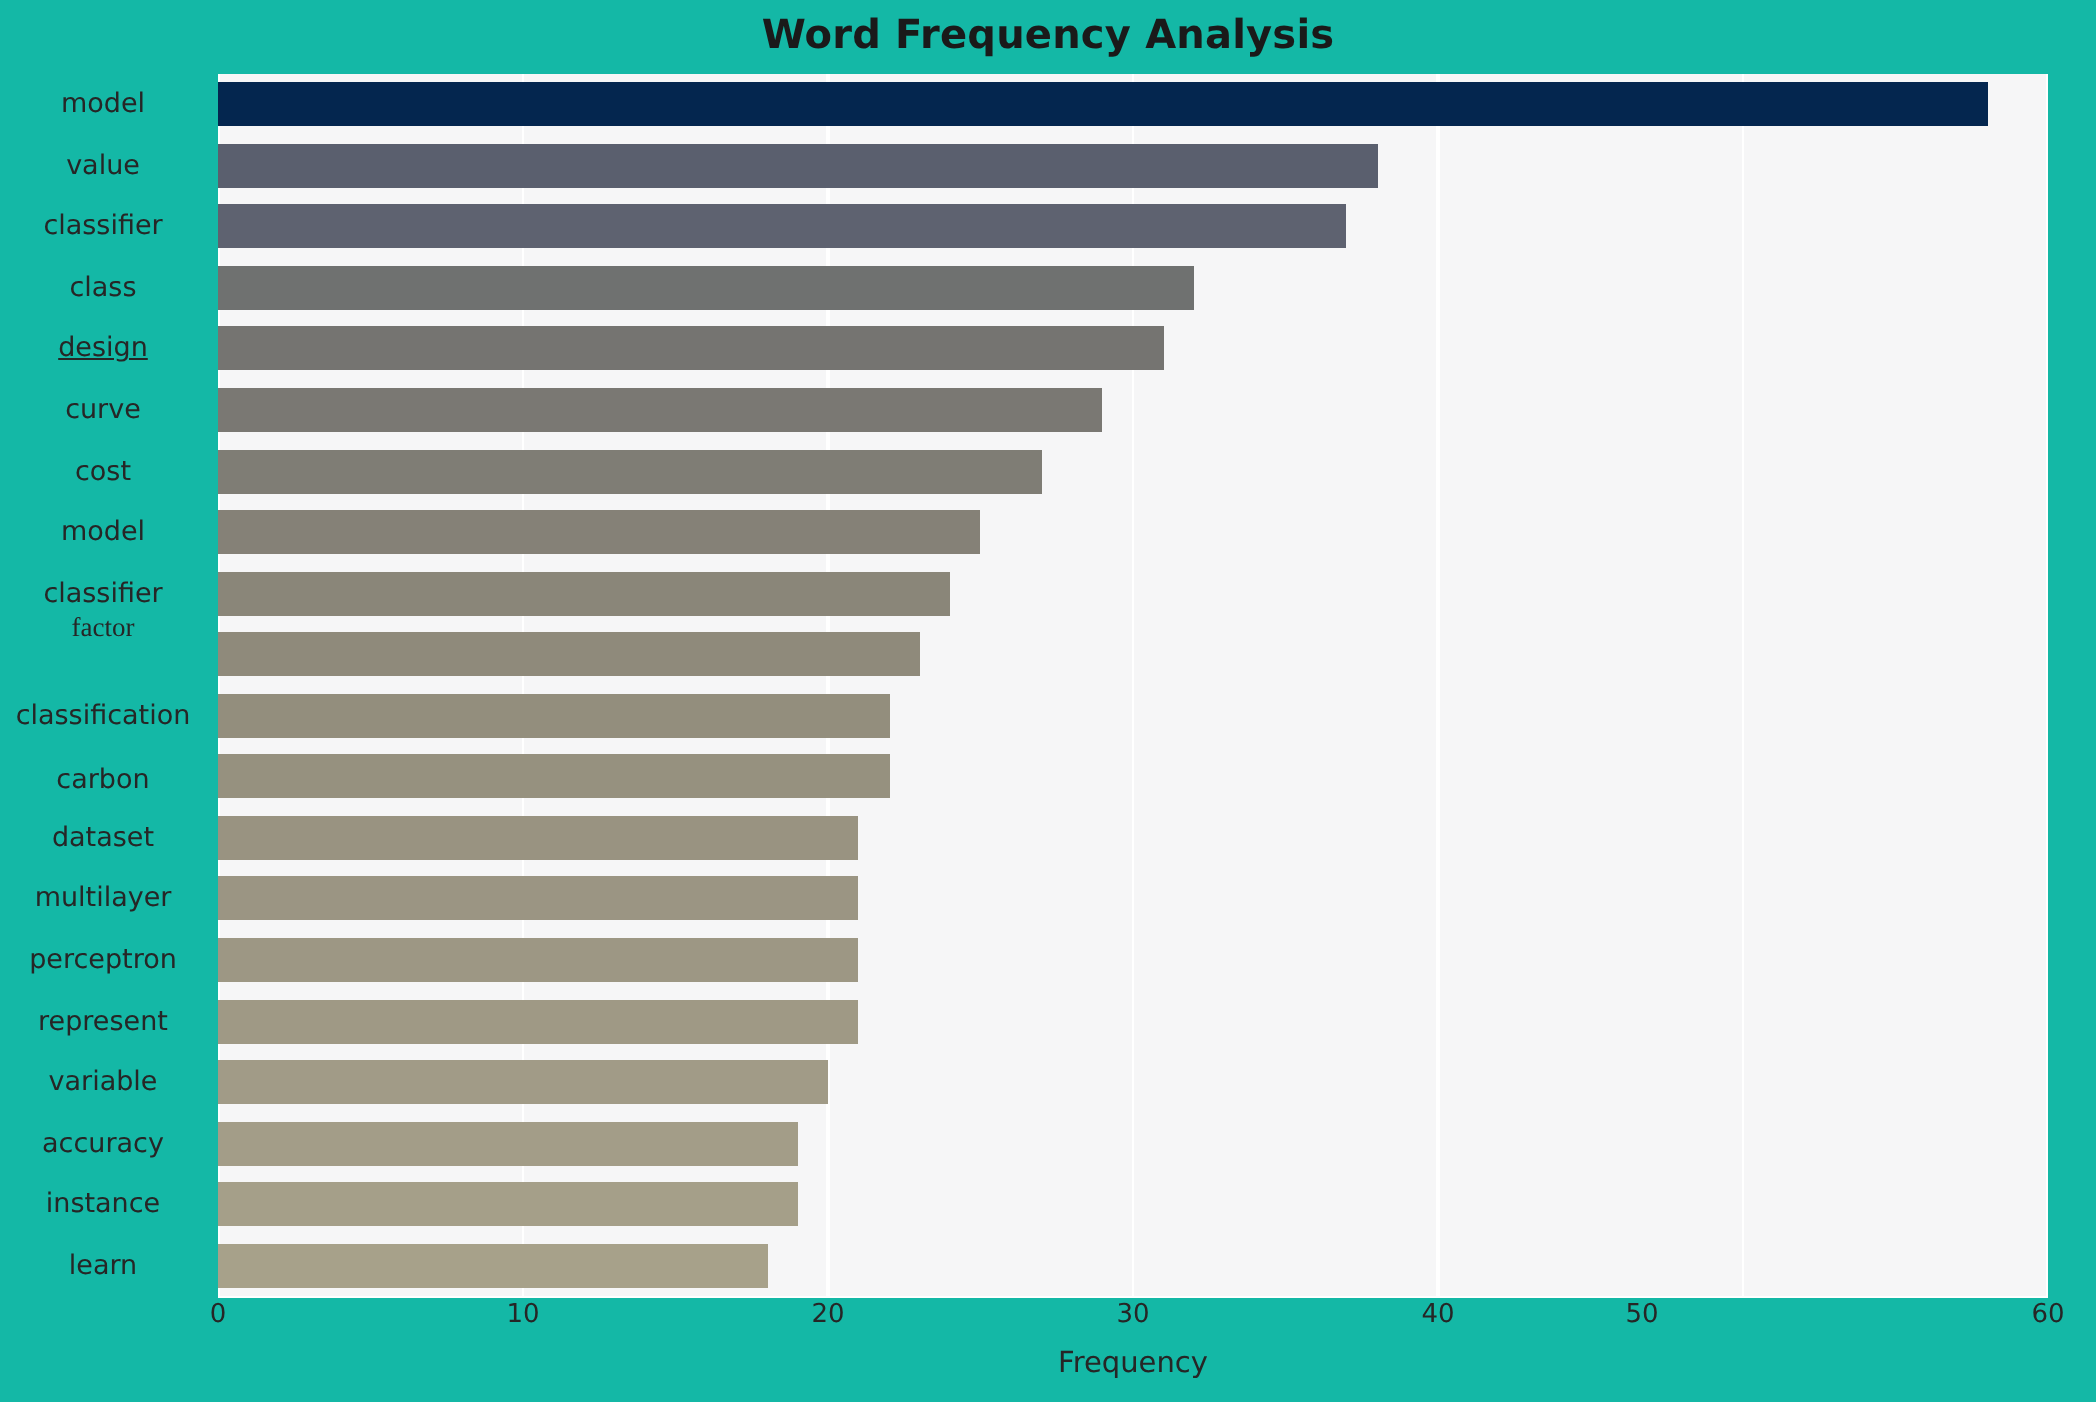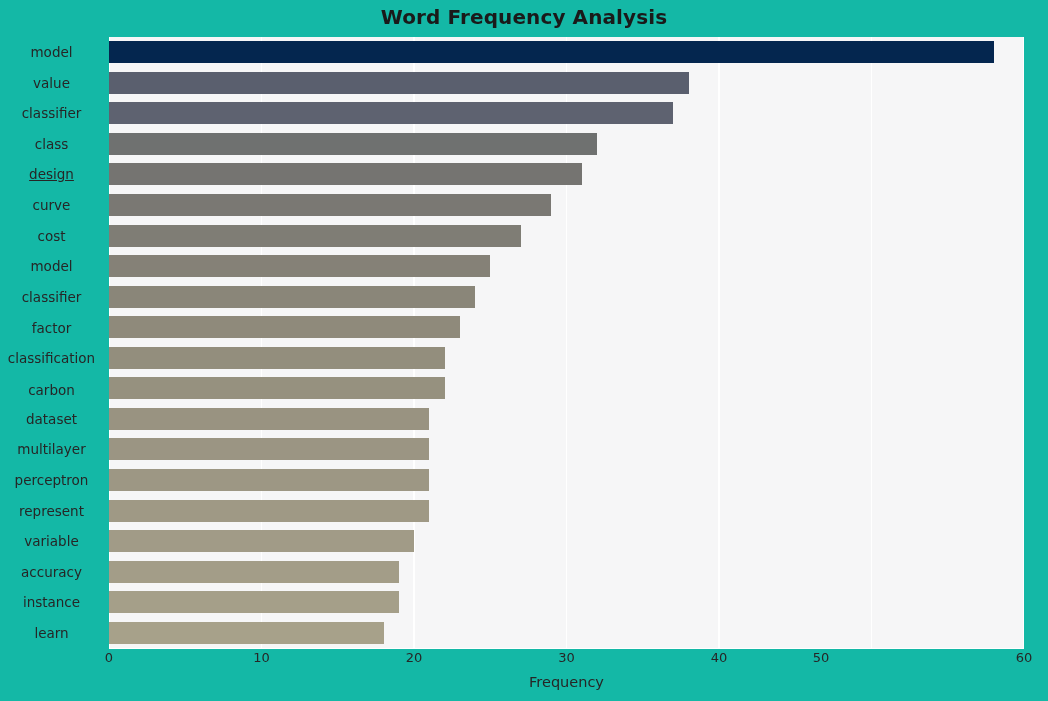--- a/index.html
+++ b/index.html
@@ -208,21 +208,21 @@
   <div id="ytick-layer">
       <div class="ytick" style="top: 6.275px;">model</div>
       <div class="ytick" style="top: 36.825px;">value</div>
       <div class="ytick" style="top: 67.375px;">classifier</div>
       <div class="ytick" style="top: 97.925px;">class</div>
       <div class="ytick" style="top: 128.475px; text-decoration: underline;">design</div>
       <div class="ytick" style="top: 159.025px;">curve</div>
       <div class="ytick" style="top: 189.575px;">cost</div>
       <div class="ytick" style="top: 220.125px;">model</div>
       <div class="ytick" style="top: 250.675px;">classifier</div>
-      <div class="ytick" style="top: 282px;">factor</div>
+      <div class="ytick" style="top: 268px; font-family: Liberation Serif, serif;">factor</div>
       <div class="ytick" style="top: 311.775px;">classification</div>
       <div class="ytick" style="top: 344px;">carbon</div>
       <div class="ytick" style="top: 372.875px;">dataset</div>
       <div class="ytick" style="top: 403.425px;">multilayer</div>
       <div class="ytick" style="top: 433.975px;">perceptron</div>
       <div class="ytick" style="top: 464.525px;">represent</div>
       <div class="ytick" style="top: 495.075px;">variable</div>
       <div class="ytick" style="top: 525.625px;">accuracy</div>
       <div class="ytick" style="top: 556.175px;">instance</div>
       <div class="ytick" style="top: 586.725px;">learn</div>

